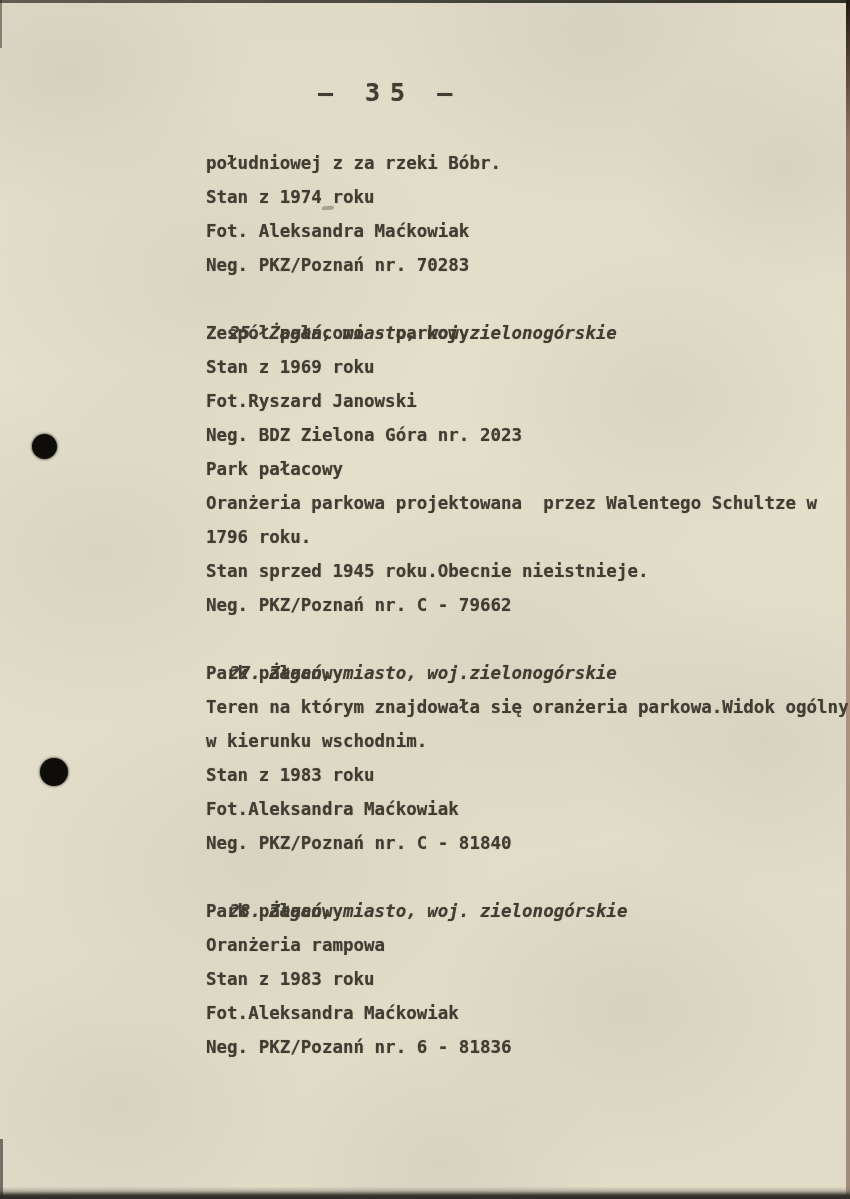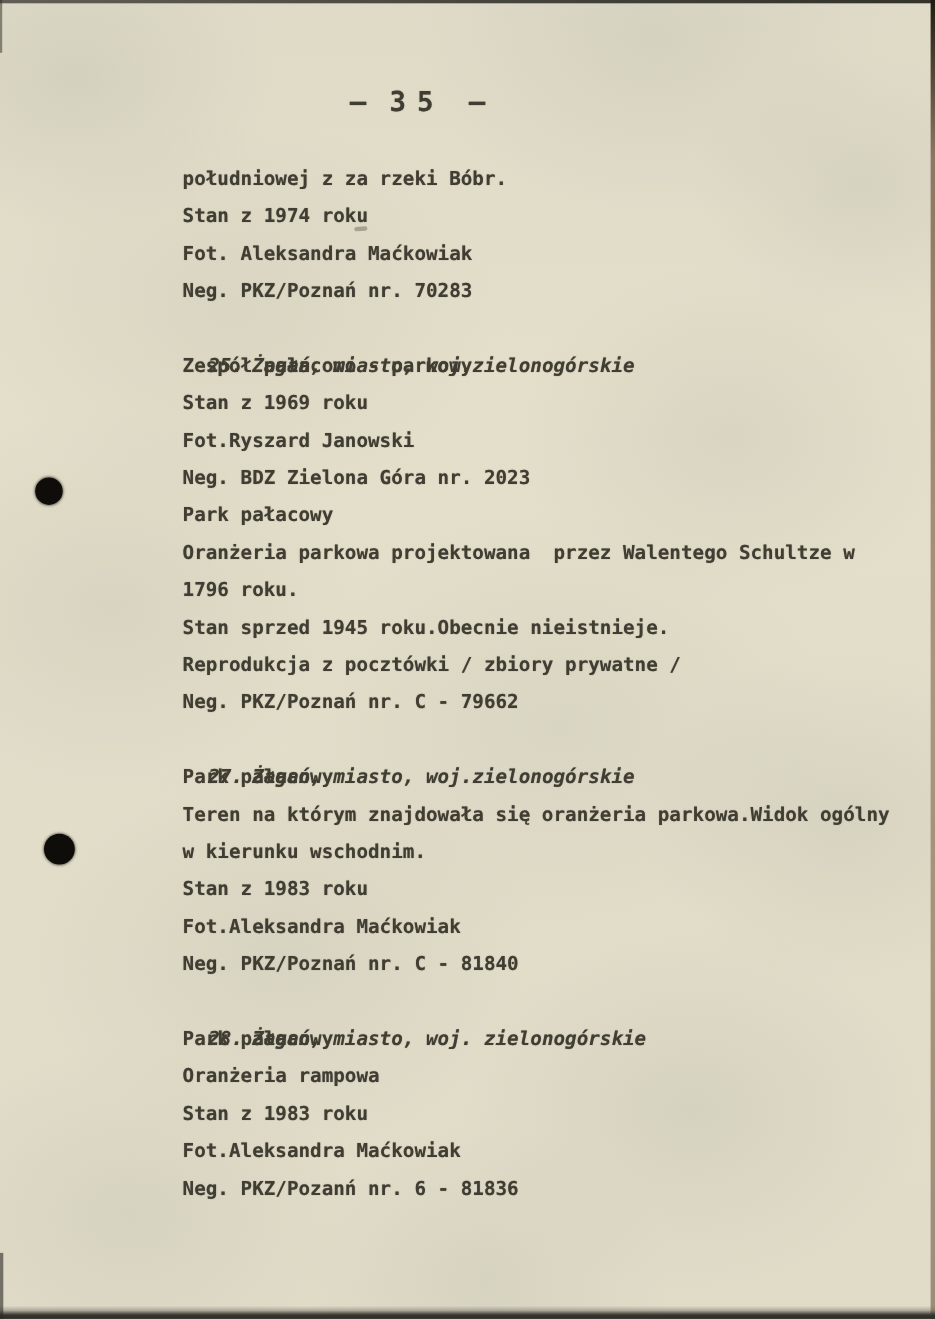--- a/index.html
+++ b/index.html
@@ -41,22 +41,22 @@
   .punch.p1{left:32px;top:434px;width:25px;height:25px;}
   .punch.p2{left:40px;top:758px;width:28px;height:28px;}
   .smudge{position:absolute;left:322px;top:206px;width:12px;height:4px;
     background:rgba(96,94,82,.45);border-radius:2px;transform:rotate(-4deg);}
 
   
   .ink{color:#403d33;font-weight:bold;text-shadow:0 0 1px rgba(64,61,51,.55);}
   .header{position:absolute;top:78px;left:318px;display:flex;align-items:center;
     font-size:25px;letter-spacing:0;}
   .header .dash{letter-spacing:0;}
-  .header .num{margin:0 22px 0 21px;letter-spacing:10px;}
-  .doc{position:absolute;top:146px;left:0;right:0;font-size:17.5px;}
+  .header .num{margin:0 22px 0 32px;letter-spacing:10px;}
+  .doc{position:absolute;top:146px;left:0;right:0;font-size:17.5px;padding-left:40px;}
   .line{height:34px;line-height:34px;white-space:pre;}
   .indent-detail{padding-left:166px;}
   .indent-entry{padding-left:126px;font-style:italic;}
   .entry-num{display:inline-block;width:40px;white-space:pre;}
 </style>
 </head>
 <body>
 
 <div class="page">
   <div class="texture"></div>
@@ -79,21 +79,20 @@
     </div>
     <div class="line indent-detail">Zespół pałacowo - parkowy</div>
     <div class="line indent-detail">Stan z 1969 roku</div>
     <div class="line indent-detail">Fot.Ryszard Janowski</div>
     <div class="line indent-detail">Neg. BDZ Zielona Góra nr. 2023</div>
 
     <div class="line indent-detail">Park pałacowy</div>
     <div class="line indent-detail">Oranżeria parkowa projektowana  przez Walentego Schultze w</div>
     <div class="line indent-detail">1796 roku.</div>
     <div class="line indent-detail">Stan sprzed 1945 roku.Obecnie nieistnieje.</div>
-    <div class="line indent-detail">Reprodukcja z pocztówki / zbiory prywatne /</div>
     <div class="line indent-detail">Neg. PKZ/Poznań nr. C - 79662</div>
 
     <div class="line indent-entry">
       <span class="entry-num">27.</span><span>Żagań, miasto, woj.zielonogórskie</span>
     </div>
     <div class="line indent-detail">Park pałacowy</div>
     <div class="line indent-detail">Teren na którym znajdowała się oranżeria parkowa.Widok ogólny</div>
     <div class="line indent-detail">w kierunku wschodnim.</div>
     <div class="line indent-detail">Stan z 1983 roku</div>
     <div class="line indent-detail">Fot.Aleksandra Maćkowiak</div>

